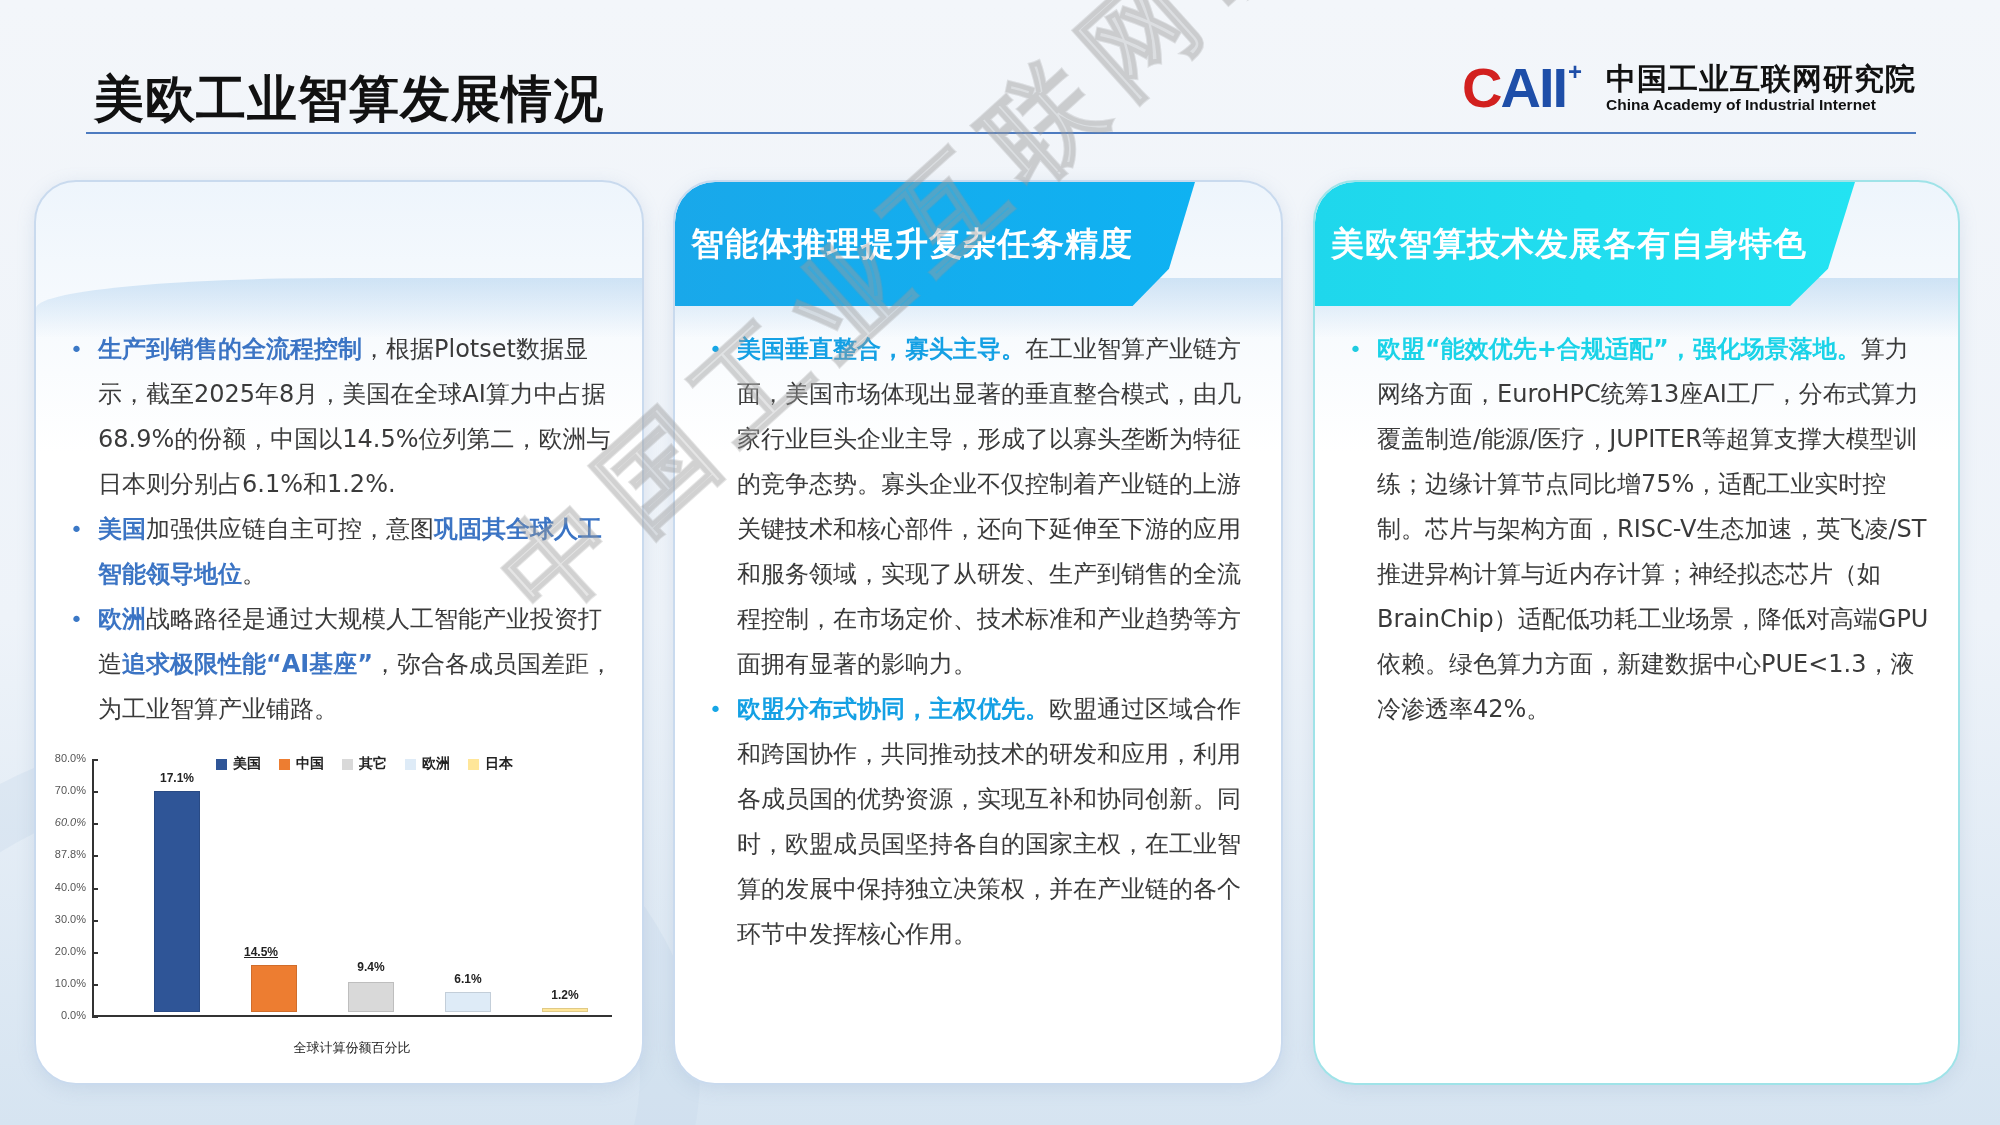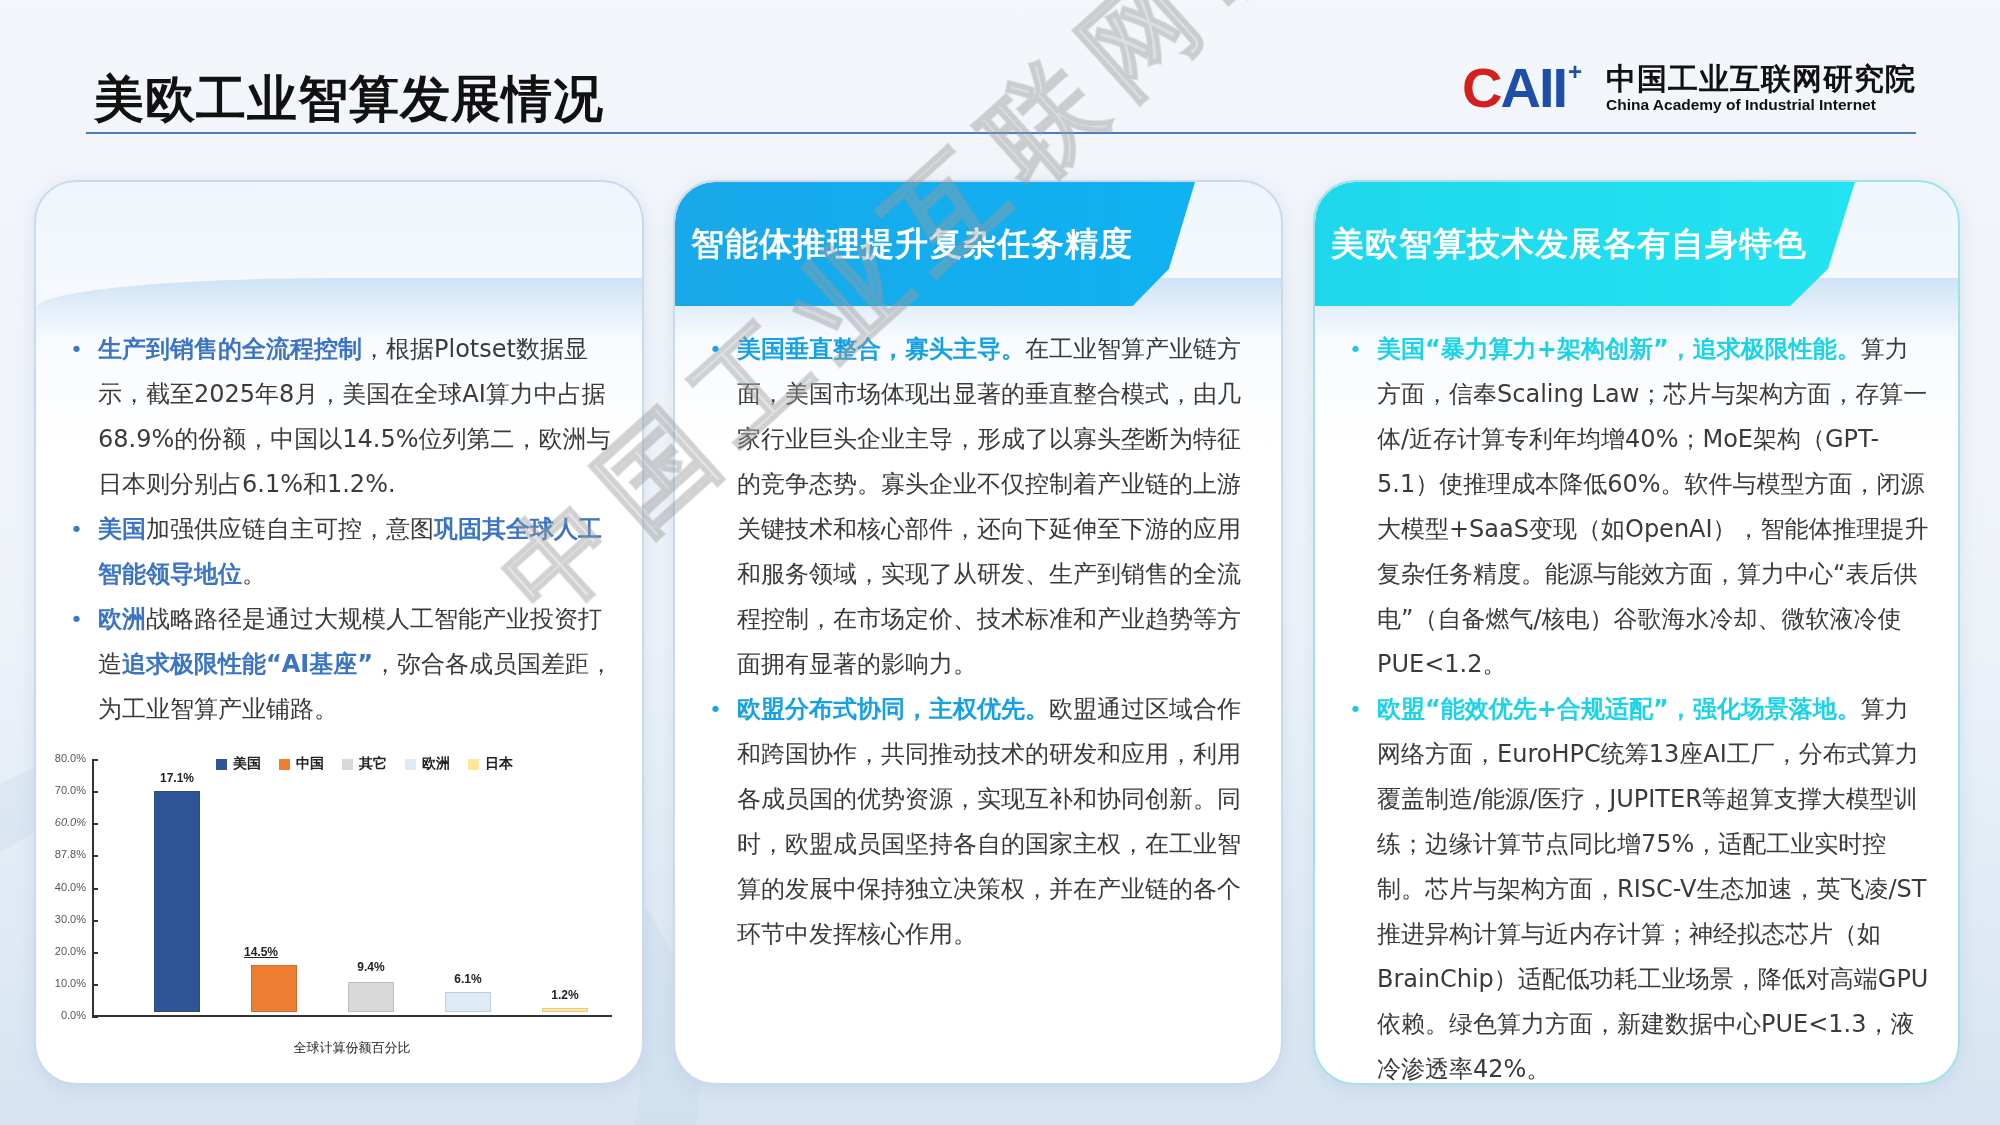--- a/index.html
+++ b/index.html
@@ -190,18 +190,17 @@
       <p class="bullet"><span class="hl">欧盟分布式协同，主权优先。</span><span>欧盟通过区域合作和跨国协作，共同推动技术的研发和应用，利用各成员国的优势资源，实现互补和协同创新。同时，欧盟成员国坚持各自的国家主权，在工业智算的发展中保持独立决策权，并在产业链的各个环节中发挥核心作用。</span></p>
     </div>
 </section>
 
 <section class="card c3">
   <div class="card-header-shadow"></div>
   <div class="card-header">
     <h2 class="card-title">美欧智算技术发展各有自身特色</h2>
   </div>
   <div class="card-body">
-      <p class="bullet"><span class="hl">美国“暴力算力+架构创新”，追求极限性能。</span><span>算力方面，信奉Scaling Law；芯片与架构方面，存算一体/近存计算专利年均增40%；MoE架构（GPT-5.1）使推理成本降低60%。软件与模型方面，闭源大模型+SaaS变现（如OpenAI），智能体推理提升复杂任务精度。能源与能效方面，算力中心“表后供电”（自备燃气/核电）谷歌海水冷却、微软液冷使PUE&lt;1.2。</span></p>
       <p class="bullet"><span class="hl">欧盟“能效优先+合规适配”，强化场景落地。</span><span>算力网络方面，EuroHPC统筹13座AI工厂，分布式算力覆盖制造/能源/医疗，JUPITER等超算支撑大模型训练；边缘计算节点同比增75%，适配工业实时控制。芯片与架构方面，RISC-V生态加速，英飞凌/ST推进异构计算与近内存计算；神经拟态芯片（如BrainChip）适配低功耗工业场景，降低对高端GPU依赖。绿色算力方面，新建数据中心PUE&lt;1.3，液冷渗透率42%。</span></p>
     </div>
 </section>
 
 <div class="watermark">中国工业互联网研究院</div>
 
 </body></html>

